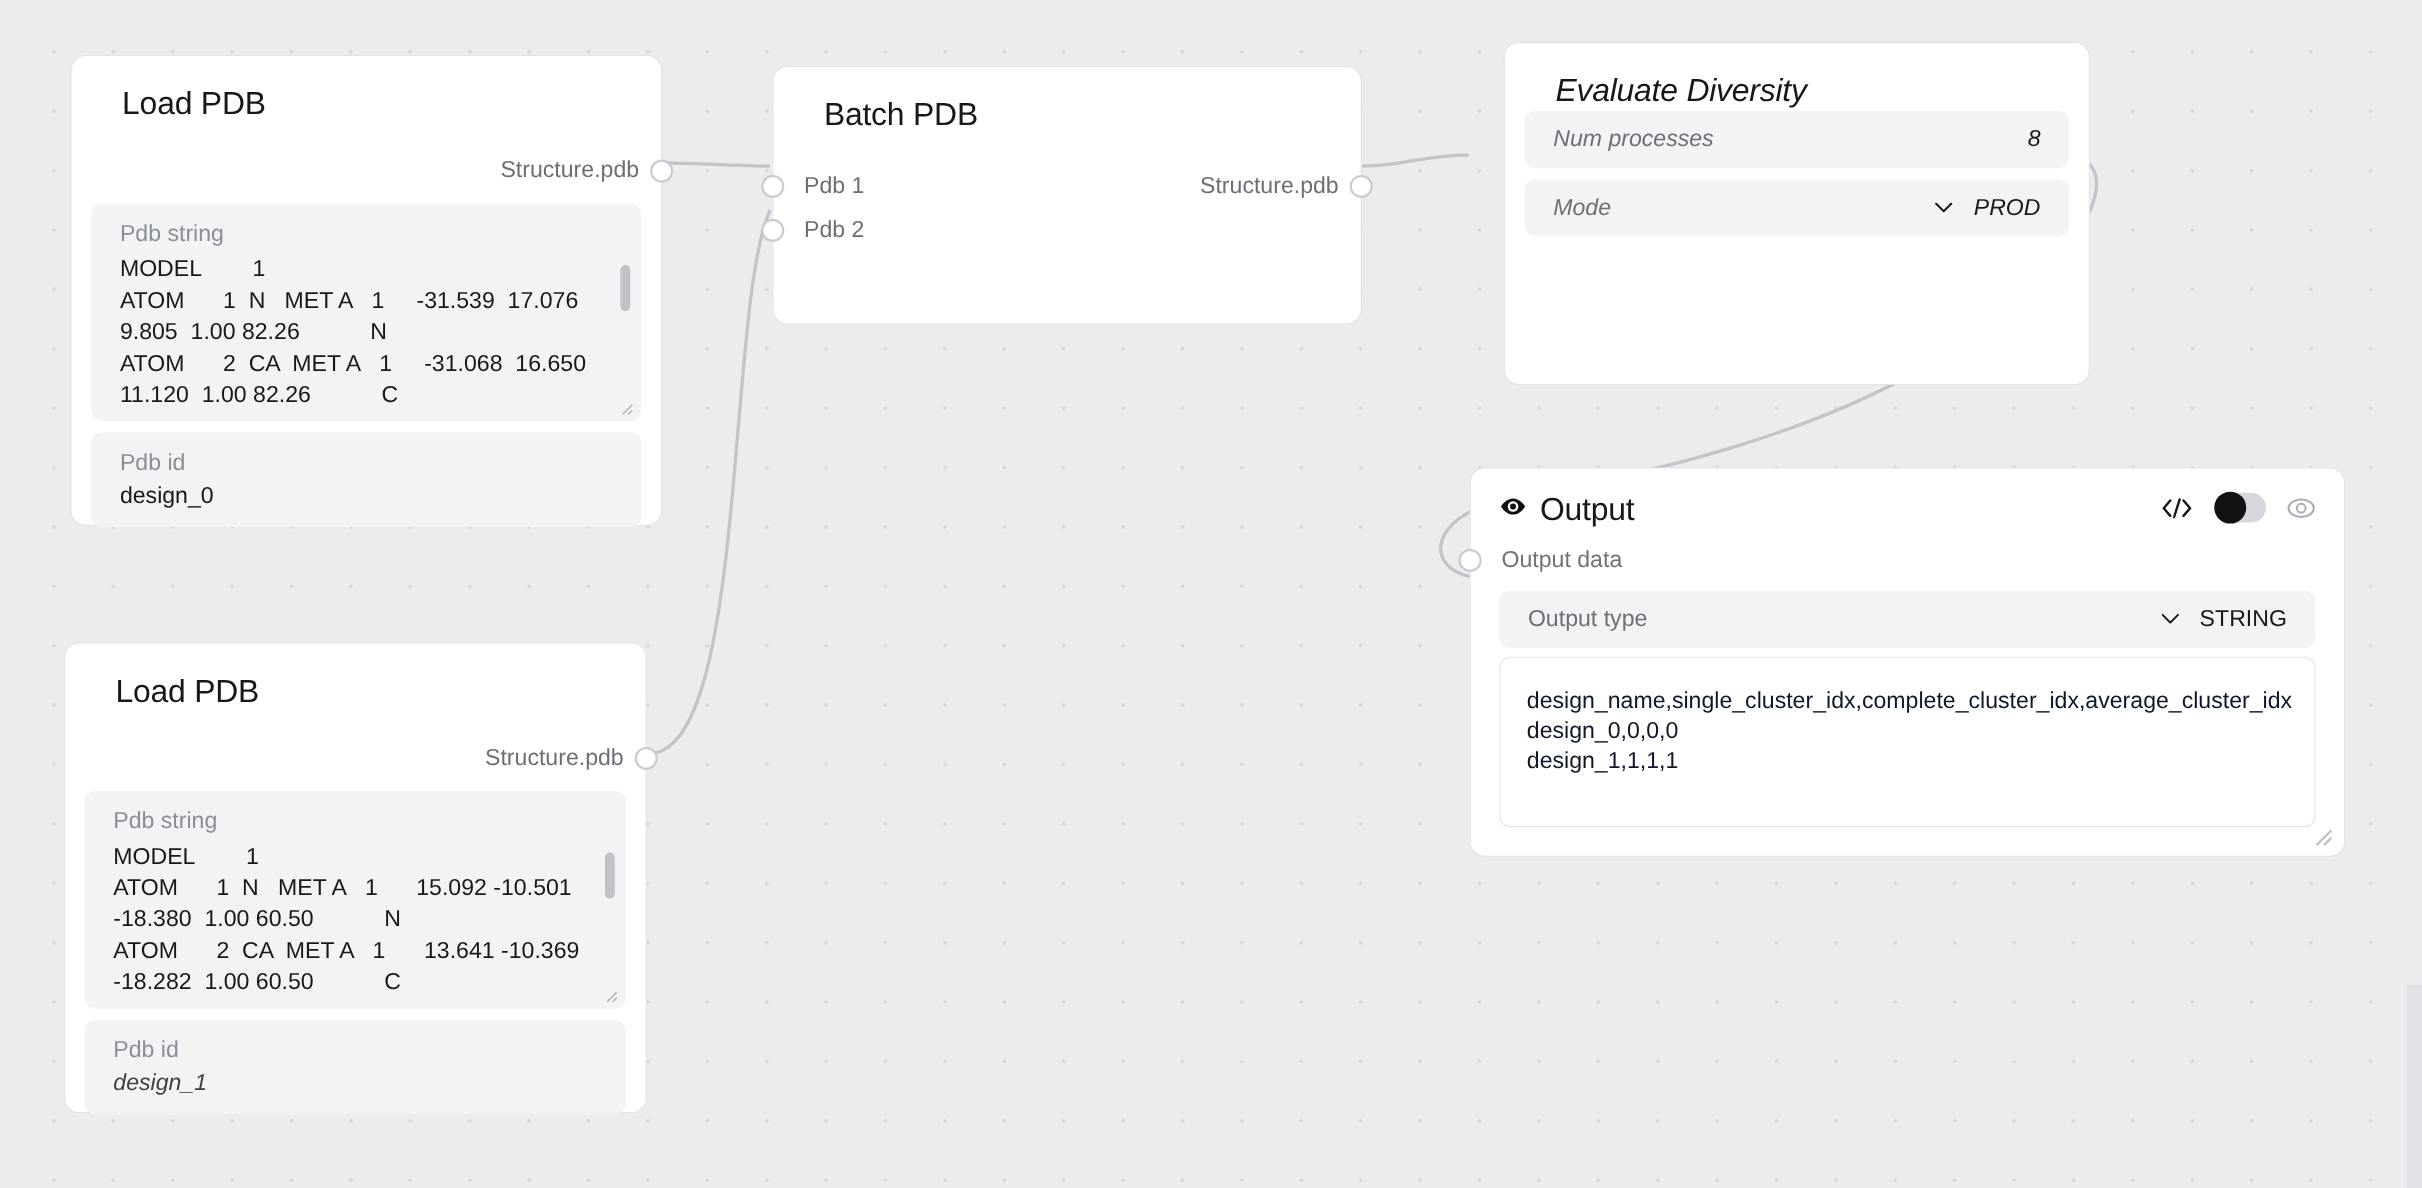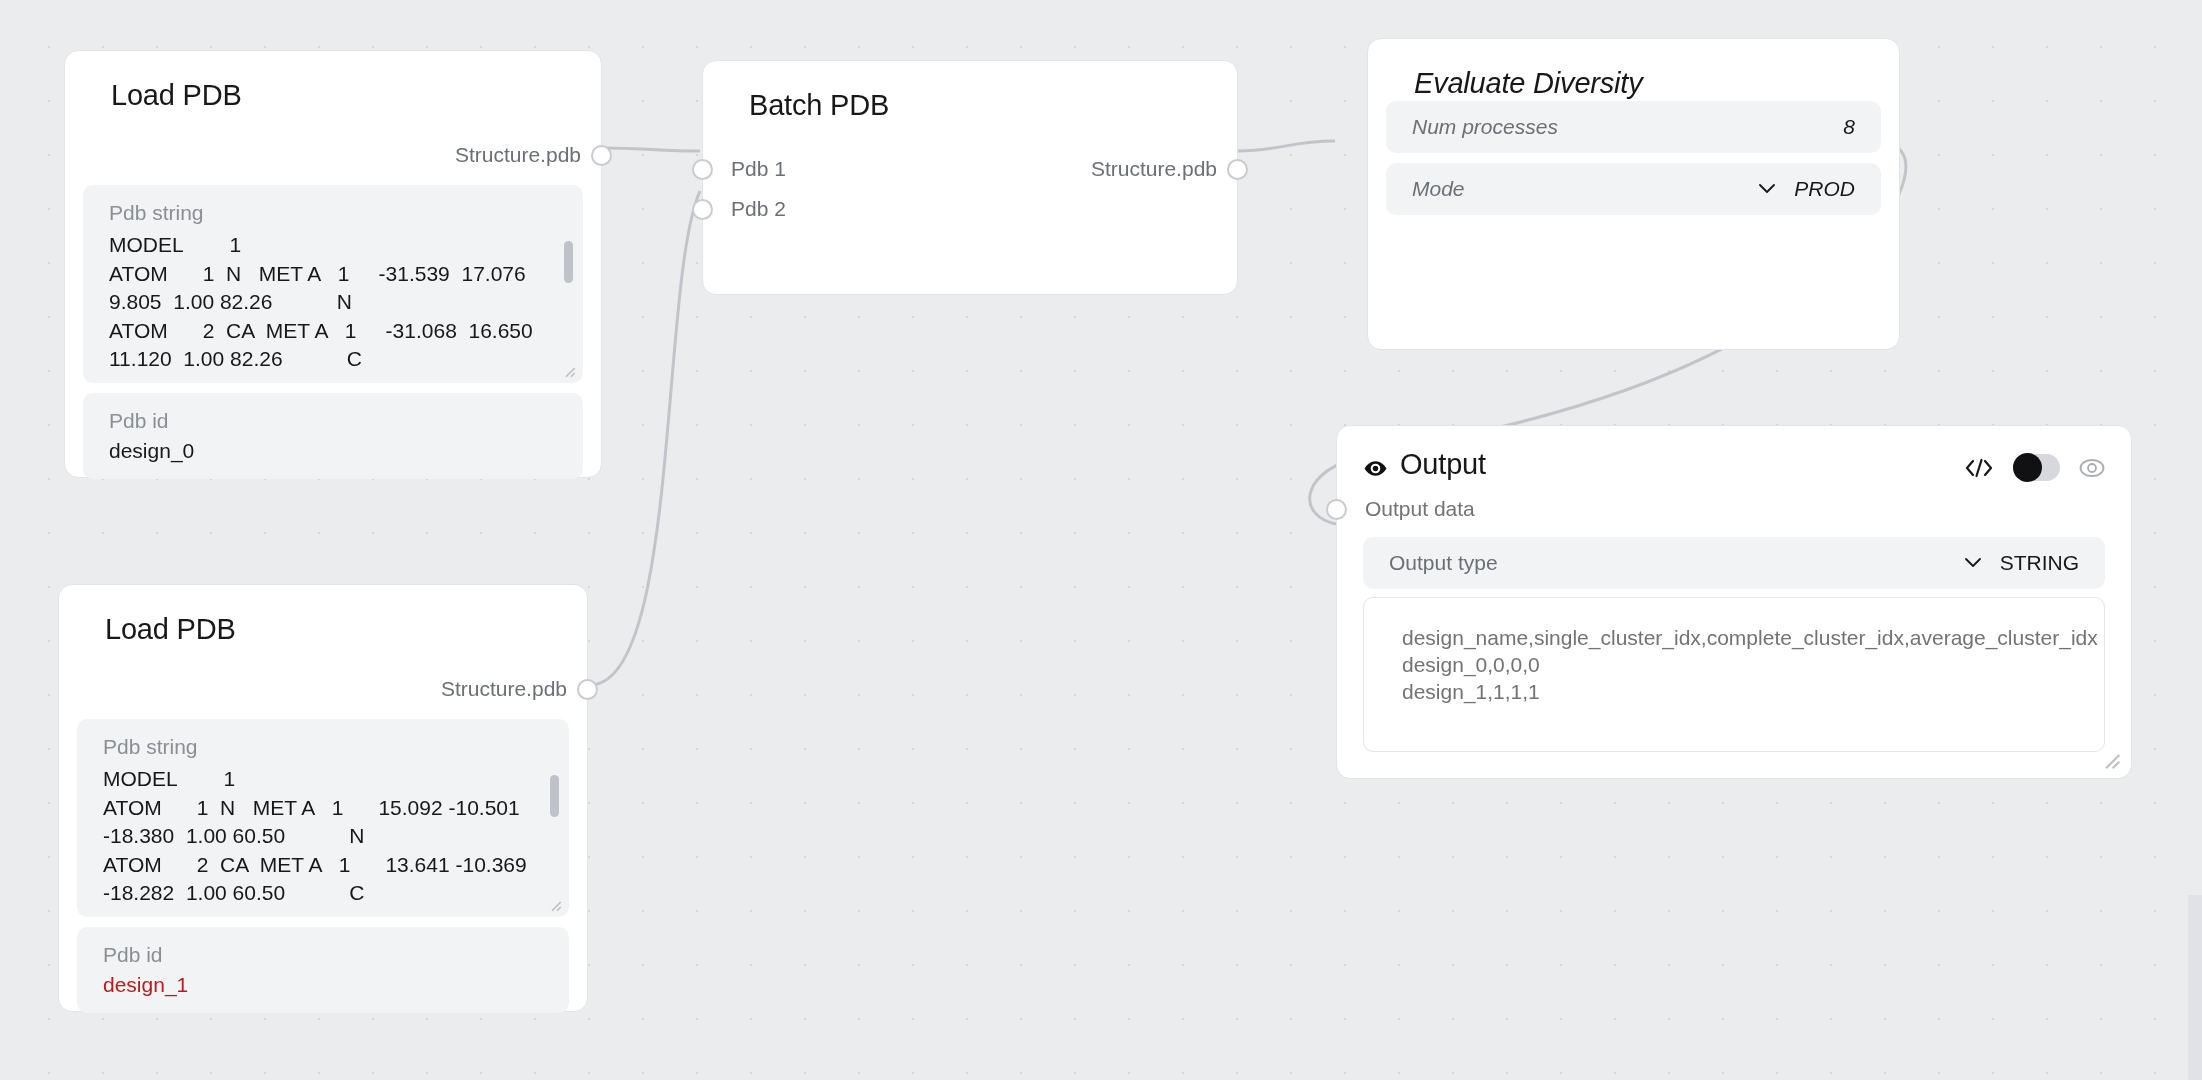--- a/index.html
+++ b/index.html
@@ -94,21 +94,21 @@
     background: #bfc2c8; border-radius: 5px;
   }
   .rs-handle {
     position: absolute; right: 7px; bottom: 5px;
     width: 15px; height: 15px; opacity: .55;
   }
   .rs-handle svg { display: block; }
 
   
   .out-head {
-    display: flex; align-items: flex-end;
+    display: flex; align-items: flex-start;
     padding: 22px 26px 6px 26px;
   }
   .eye-filled { width: 25px; height: 25px; margin-right: 12px; flex: none; }
   .out-title { font-size: 29px; color: #18181b; letter-spacing: -0.2px; }
   .out-actions { margin-left: auto; display: flex; align-items: center; gap: 19px; }
   .code-icon { width: 30px; height: 22px; }
   .toggle {
     width: 47px; height: 27px; border-radius: 14px; background: #d6d8dd;
     position: relative;
   }
@@ -118,23 +118,23 @@
   }
   .eye-outline { width: 26px; height: 26px; }
   .out-port { position: relative; display: flex; align-items: center; height: 44px; padding-left: 26px; }
   .out-port .lbl { font-size: 21px; color: #737373; }
   .csv-area {
     margin: 8px 26px 0 26px;
     background: #ffffff;
     border: 1px solid #e4e5e9;
     border-radius: 10px;
     height: 155px;
-    padding: 26px 38px;
+    padding: 26px 24px;
     font-size: 21px;
-    color: #737373;
+    color: #0f172a;
     line-height: 27px;
     white-space: pre;
     overflow: hidden;
   }
   .scrollbar-track {
     position: absolute;
     right: 0; top: 895px; width: 14px; height: 185px;
     background: #e1e2e7;
     z-index: 3;
   }
@@ -249,21 +249,21 @@
       <div class="rs-handle">
         <svg viewBox="0 0 12 12">
             <path d="M11 4 L4 11 M11 8 L8 11" stroke="#8a8e96" stroke-width="1.2" fill="none"></path>
           </svg>
       </div>
     </div>
 
     <div class="field">
 
       <div style="font-size:21px;color:#8a8e96;padding:16px 26px 4px 26px;">Pdb id</div>
-      <div style="font-size:21px;color:#b91c1c;padding:2px 26px 16px 26px;">design_1</div>
+      <div style="font-size:21px;color:#404040;padding:2px 26px 16px 26px;font-style:italic;">design_1</div>
     </div>
   </div>
 
   <div class="node" style="left:1336px; top:425px; width:796px; height:354px;">
     <div class="out-head">
       <span class="eye-filled">
         <svg viewBox="0 0 24 24" width="25" height="25">
           <path d="M12 5C6.5 5 2.5 10 1.5 12c1 2 5 7 10.5 7s9.5-5 10.5-7c-1-2-5-7-10.5-7z" fill="#111113"></path>
           <circle cx="12" cy="12" r="4.6" fill="#ffffff"></circle>
           <circle cx="12" cy="12" r="2.6" fill="#111113"></circle>

